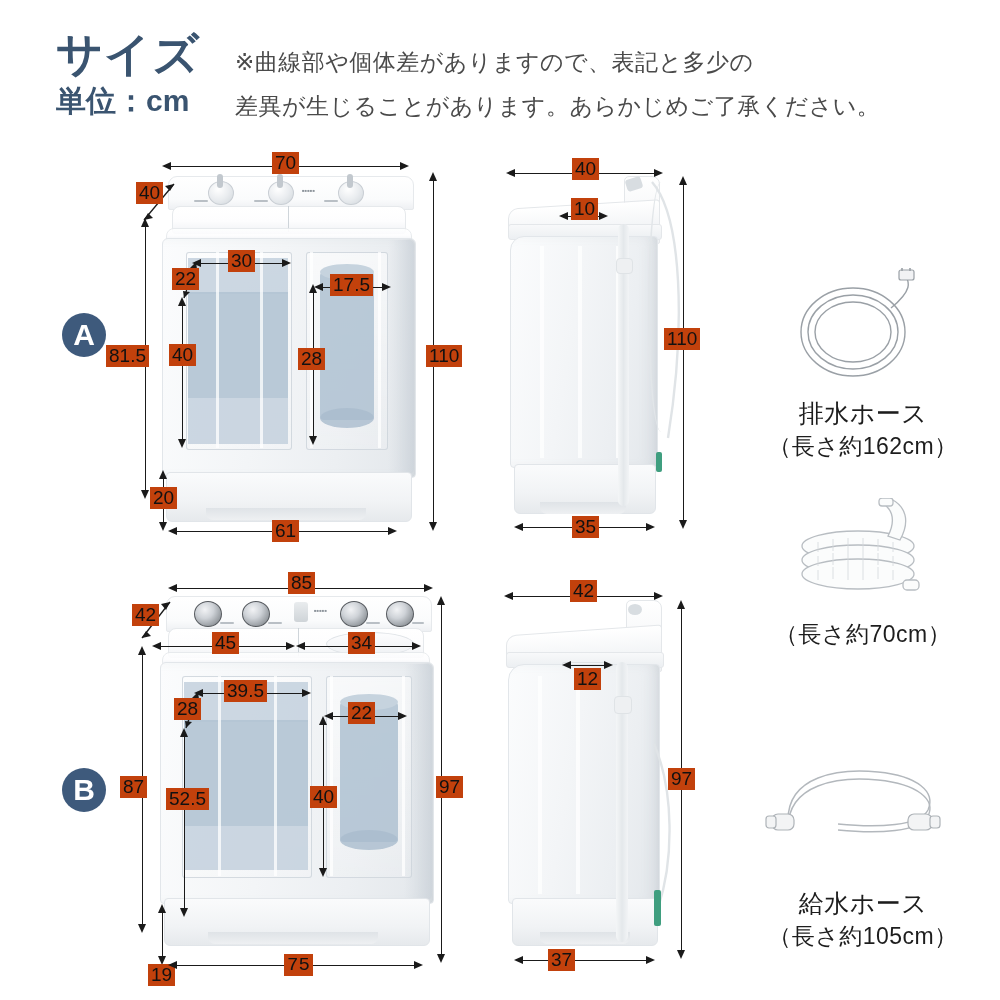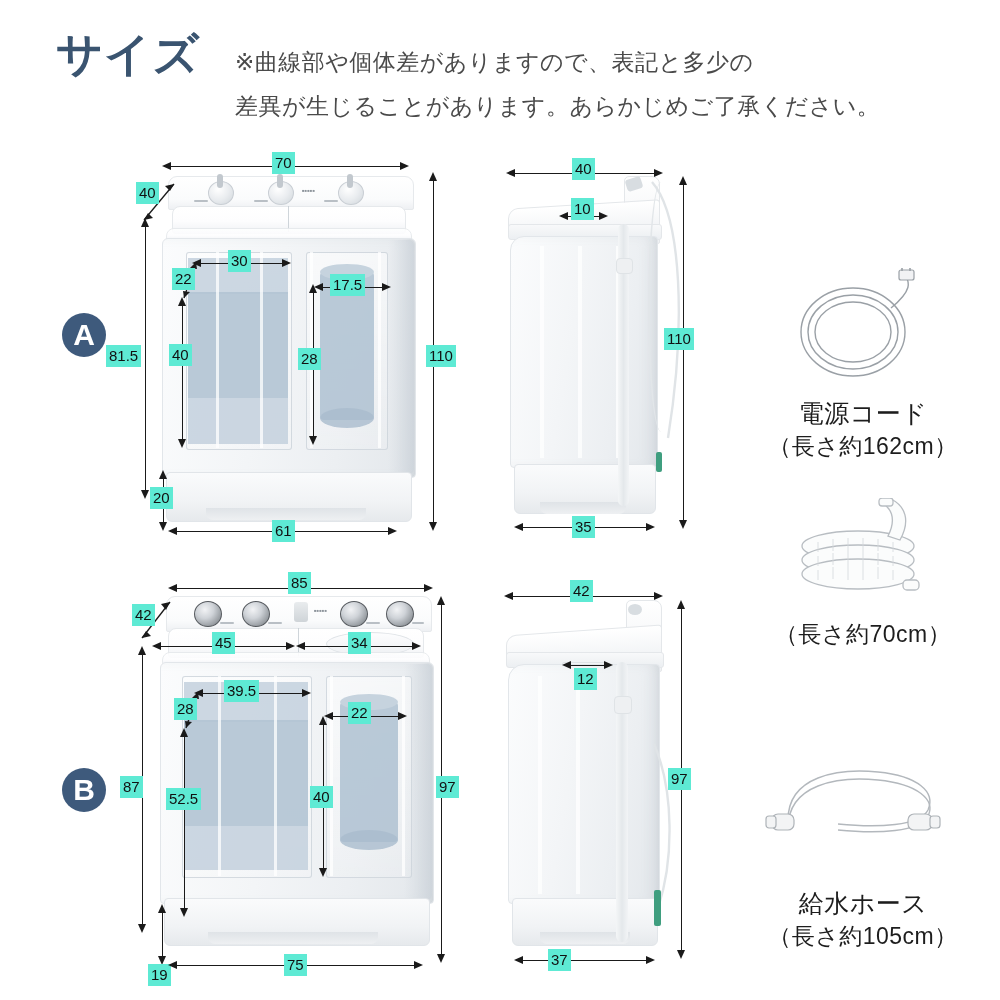--- a/index.html
+++ b/index.html
@@ -36,21 +36,21 @@
     font-size:30px;font-weight:700;
     display:flex;align-items:center;justify-content:center;
     line-height:1;
   }
   .badge-a{left:62px;top:313px;}
   .badge-b{left:62px;top:768px;}
 
   
   .dim{position:absolute;color:#1a1a1a;}
   .dim-label{
-    position:absolute;font-size:15px;color:#111;background:#5eead4;
+    position:absolute;font-size:19px;color:#111;background:#c2410c;
     padding:0 3px;white-space:nowrap;line-height:22px;
   }
   .hline{position:absolute;height:1px;background:#1a1a1a;}
   .vline{position:absolute;width:1px;background:#1a1a1a;}
   .arrowhead{position:absolute;width:0;height:0;}
   .ar-left{border-top:4px solid transparent;border-bottom:4px solid transparent;border-right:9px solid #1a1a1a;}
   .ar-right{border-top:4px solid transparent;border-bottom:4px solid transparent;border-left:9px solid #1a1a1a;}
   .ar-up{border-left:4px solid transparent;border-right:4px solid transparent;border-bottom:9px solid #1a1a1a;}
   .ar-down{border-left:4px solid transparent;border-right:4px solid transparent;border-top:9px solid #1a1a1a;}
 
@@ -137,20 +137,21 @@
   .acc-len{font-size:23px;color:#1d1d1d;line-height:32px;letter-spacing:.5px;}
 </style>
 </head>
 <body>
 
 <div class="page">
 
   <div class="header">
     <div class="title-block">
       <div class="title-main">サイズ</div>
+      <div class="title-sub">単位：cm</div>
     </div>
     <div class="note-block">
       <div class="note-line">※曲線部や個体差がありますので、表記と多少の</div>
       <div class="note-line">差異が生じることがあります。あらかじめご了承ください。</div>
     </div>
   </div>
 
   <div class="badge badge-a">A</div>
   <div class="badge badge-b">B</div>
 
@@ -383,21 +384,21 @@
     <div class="dim-label" style="left:120px;top:776px;">87</div>
 
     <div class="vline" style="left:162px;top:908px;height:52px;"></div>
     <div class="arrowhead ar-up" style="left:158px;top:904px;"></div>
     <div class="arrowhead ar-down" style="left:158px;top:956px;"></div>
     <div class="dim-label" style="left:148px;top:964px;">19</div>
 
     <div class="hline" style="left:172px;top:965px;width:248px;"></div>
     <div class="arrowhead ar-left" style="left:168px;top:961px;"></div>
     <div class="arrowhead ar-right" style="left:414px;top:961px;"></div>
-    <div class="dim-label" style="left:284px;top:954px;">75</div>
+    <div class="dim-label" style="left:284px;top:954px;font-family:Liberation Mono, monospace;">75</div>
 
     <div class="vline" style="left:441px;top:600px;height:358px;"></div>
     <div class="arrowhead ar-up" style="left:437px;top:596px;"></div>
     <div class="arrowhead ar-down" style="left:437px;top:954px;"></div>
     <div class="dim-label" style="left:436px;top:776px;">97</div>
 
     <div class="hline" style="left:198px;top:693px;width:110px;"></div>
     <div class="arrowhead ar-left" style="left:194px;top:689px;"></div>
     <div class="arrowhead ar-right" style="left:302px;top:689px;"></div>
     <div class="dim-label" style="left:224px;top:680px;">39.5</div>
@@ -484,21 +485,21 @@
           <ellipse cx="90" cy="64" rx="52" ry="44"></ellipse>
           <ellipse cx="90" cy="64" rx="45" ry="37"></ellipse>
           <ellipse cx="90" cy="64" rx="38" ry="30"></ellipse>
           <path d="M128,40 C150,22 146,14 143,8"></path>
         </g>
         <rect x="136" y="2" width="15" height="10" rx="2" fill="#f1f2f4" stroke="#9aa0a6" stroke-width="1.2"></rect>
         <line x1="139" y1="0" x2="139" y2="3" stroke="#9aa0a6" stroke-width="1.6"></line>
         <line x1="147" y1="0" x2="147" y2="3" stroke="#9aa0a6" stroke-width="1.6"></line>
       </svg>
     </div>
-    <div class="acc-name">電源コード</div>
+    <div class="acc-name">排水ホース</div>
     <div class="acc-len">（長さ約162cm）</div>
   </div>
 
   <div class="acc" style="left:738px;top:498px;">
     <div class="acc-art">
       <svg width="200" height="110" viewBox="0 0 200 110">
         <g fill="#fbfcfc" stroke="#b8bdc2" stroke-width="1.3">
           <ellipse cx="95" cy="48" rx="56" ry="15"></ellipse>
           <ellipse cx="95" cy="62" rx="56" ry="15"></ellipse>
           <ellipse cx="95" cy="76" rx="56" ry="15"></ellipse>

